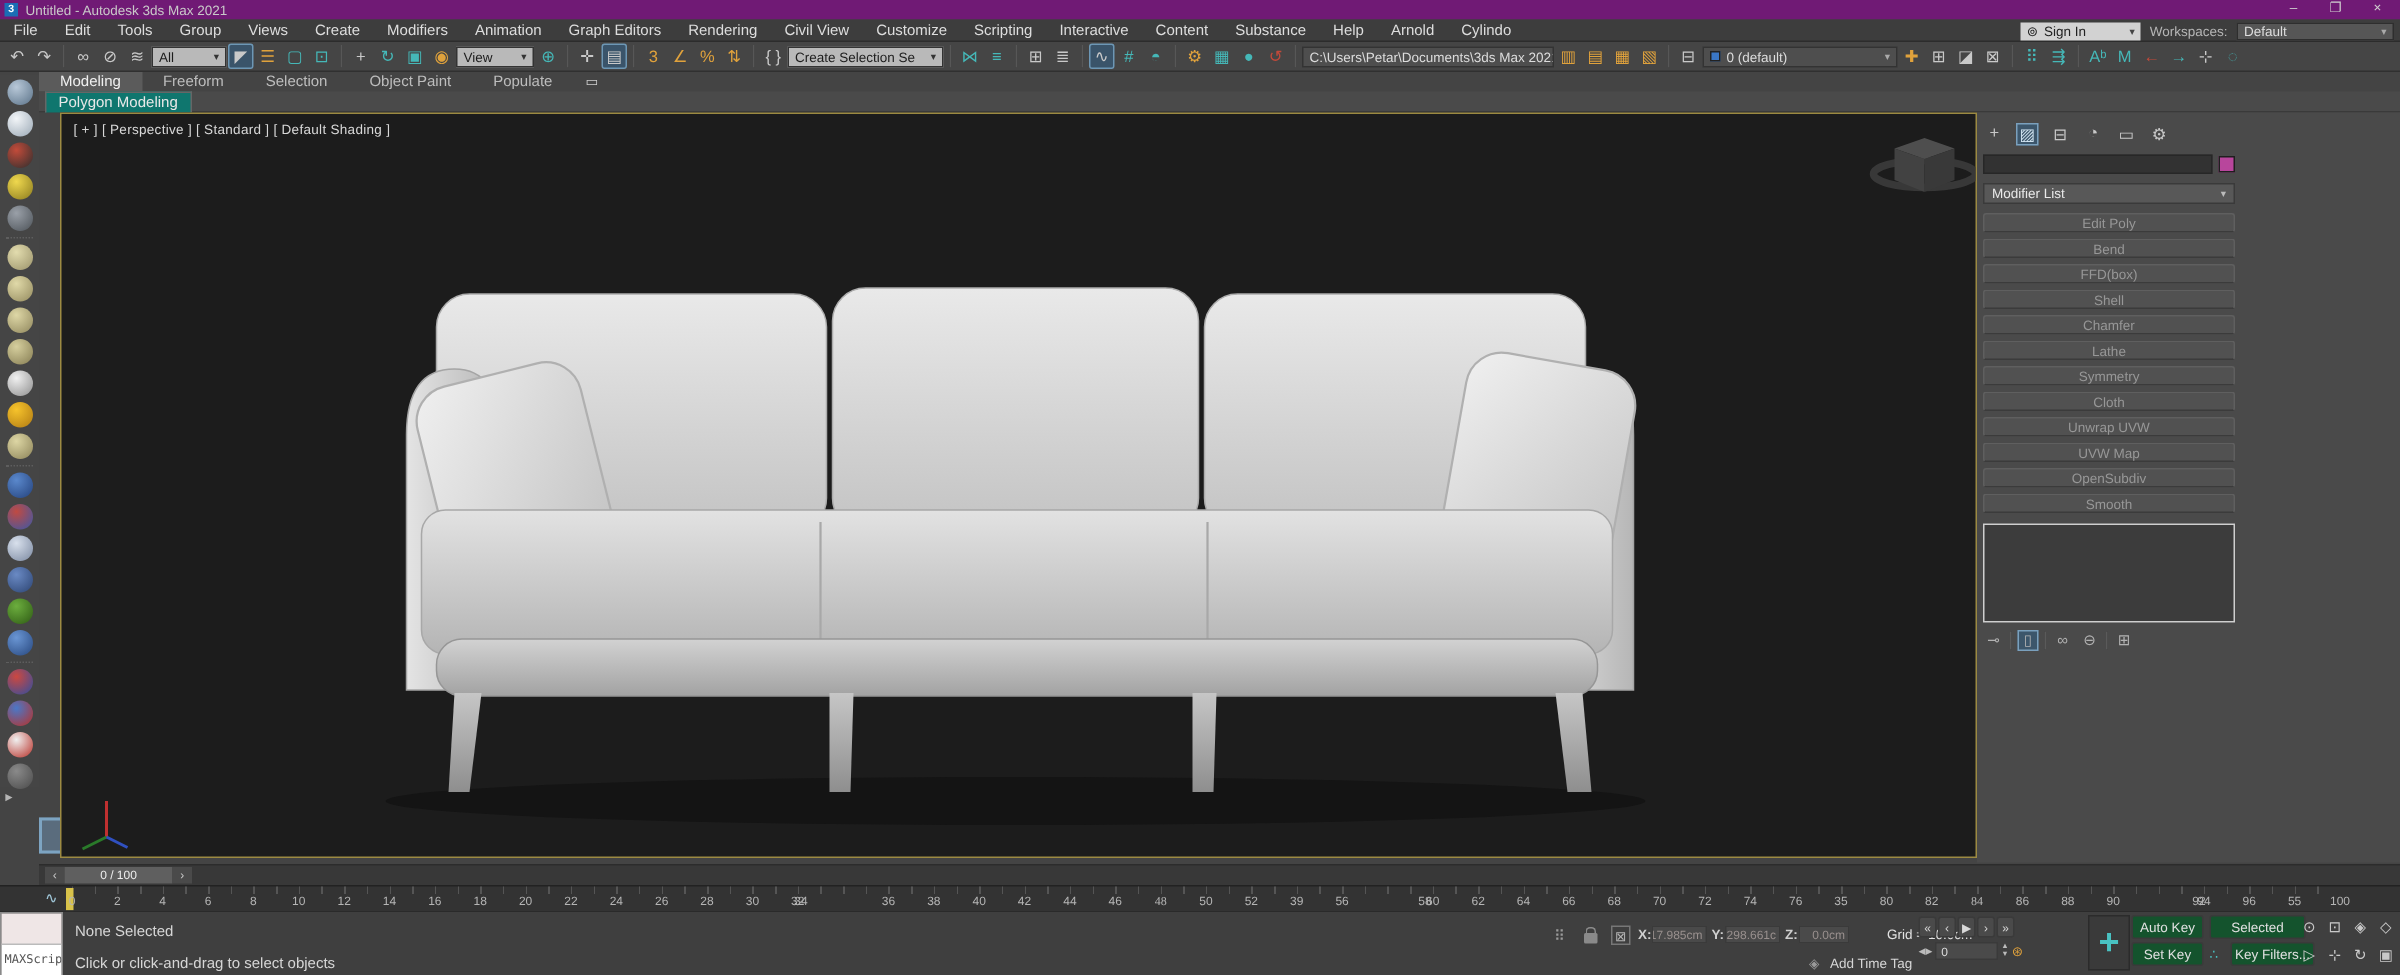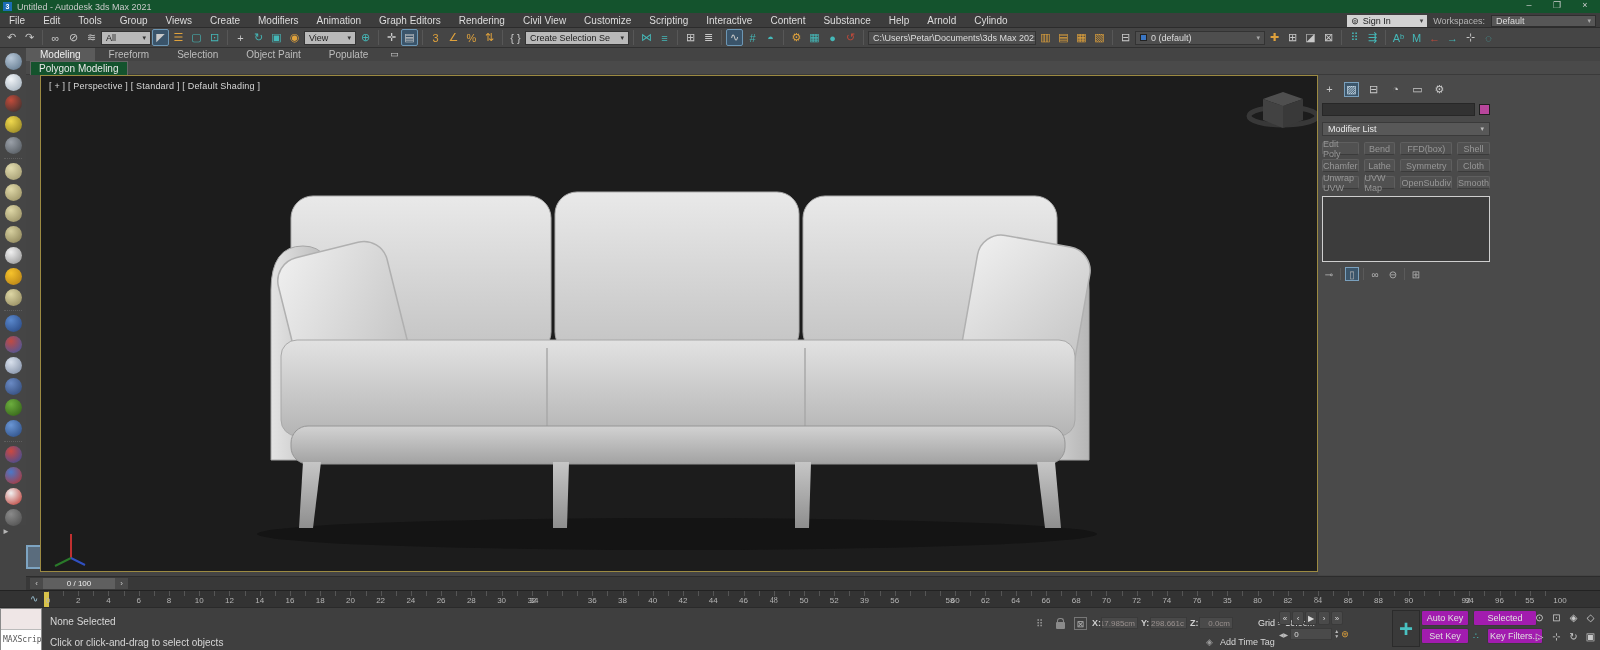--- a/index.html
+++ b/index.html
@@ -1,19 +1,19 @@
 <!DOCTYPE html>
 <html><head>
 <meta charset="utf-8">
 <style>
   * { box-sizing: border-box; margin: 0; padding: 0; }
   html,body { width:1600px; height:650px; overflow:hidden; background:#444;
     font-family:"Liberation Sans", sans-serif; -webkit-font-smoothing:antialiased; }
   
-  #titlebar { position:absolute; left:0; top:0; width:1600px; height:13px; background:#14532d;
+  #titlebar { position:absolute; left:0; top:0; width:1600px; height:13px; background:#701a75;
     display:flex; align-items:center; color:#c9c9c9; font-size:9px; gap:5px; padding-left:3px; }
   #app-icon { width:9px; height:9px; background:#1b6db5; color:#fff; font-size:7px; font-weight:bold;
     display:flex; align-items:center; justify-content:center; }
   #win-controls { position:absolute; right:8px; top:0; height:13px; display:flex; gap:14px; }
   #win-controls span { color:#cfcfcf; font-size:9px; width:14px; text-align:center; cursor:default; }
   
   #menubar { position:absolute; left:0; top:13px; width:1600px; height:15px; background:#3d3d3d;
     display:flex; align-items:center; border-bottom:1px solid #2c2c2c; }
   .menu-item { color:#ddd; font-size:10px; padding:0 9px; line-height:15px; cursor:default; }
   #menubar-right { position:absolute; right:4px; top:0; height:15px; display:flex; align-items:center; gap:6px; }
@@ -41,21 +41,21 @@
   .sw { width:7px; height:7px; flex:0 0 auto; border:1px solid #222; }
   .c-teal { color:#45b8b8; } .c-orange { color:#e0a23c; } .c-red { color:#c2493a; }
   
   #ribbon1 { position:absolute; left:26px; top:48px; width:1574px; height:13px; background:#444;
     display:flex; align-items:flex-end; }
   .ribbon-tab { color:#bdbdbd; font-size:10px; padding:0 14px; line-height:13px; cursor:default; }
   .ribbon-tab.active { background:#5b5b5b; color:#f0f0f0; }
   #ribbon-min { color:#cfcfcf; font-size:9px; padding:0 8px; line-height:13px; }
   #ribbon2 { position:absolute; left:26px; top:61px; width:1574px; height:14px; background:#4a4a4a;
     border-bottom:1px solid #3a3a3a; }
-  #panel-tab { position:absolute; left:4px; top:0; height:14px; background:#14532d; border:1px solid #666;
+  #panel-tab { position:absolute; left:4px; top:0; height:14px; background:#0f766e; border:1px solid #666;
     border-bottom:none; color:#e8e8e8; font-size:10px; line-height:13px; padding:0 8px; }
   
   #left-toolbar { position:absolute; left:0; top:50px; width:26px; height:475px; background:#454545;
     display:flex; flex-direction:column; align-items:center; gap:4px; padding-top:3px; }
   .lt-icon { width:17px; height:17px; border-radius:50%; flex:0 0 auto; cursor:default; }
   .lt-sep { width:18px; height:1px; border-top:1px dotted #5e5e5e; flex:0 0 auto; }
   #lt-expand { position:absolute; left:2px; top:527px; color:#b5b5b5; font-size:8px; cursor:default; }
   #viewport-layout-tab { position:absolute; left:26px; top:545px; width:22px; height:24px;
     background:#5a6c7d; border:2px solid #7da4c2; cursor:default; }
   
@@ -72,21 +72,21 @@
   #cp-tabs { display:flex; gap:7px; align-items:center; height:20px; }
   .cp-tab { width:15px; height:15px; display:flex; align-items:center; justify-content:center;
     color:#c8c8c8; font-size:11px; cursor:default; }
   .cp-tab.hl { background:#3c566b; border:1px solid #7aa0bd; color:#cfe2ef; }
   #cp-name-row { display:flex; gap:4px; align-items:center; margin-top:4px; }
   #obj-name-field { flex:1; height:13px; background:#323232; border:1px solid #272727; }
   #obj-color-swatch { width:11px; height:11px; background:#b8469c; border:1px solid #1f1f1f; }
   #modifier-list-dd { margin-top:6px; height:14px; background:#585858; border:1px solid #3a3a3a;
     color:#e9e9e9; font-size:9px; display:flex; align-items:center; padding:0 5px; }
   #modifier-list-dd::after { content:"▾"; margin-left:auto; font-size:7px; color:#bbb; }
-  #mod-buttons { margin-top:6px; display:grid; grid-template-columns:1fr 1fr 1fr 1fr; gap:4px 5px; }
+  #mod-buttons { margin-top:6px; display:grid; grid-template-columns:1fr; gap:4px 5px; }
   .mod-btn { height:13px; background:#515151; border:1px solid #5f5f5f; border-bottom-color:#3b3b3b;
     border-radius:2px; color:#979797; font-size:9px; display:flex; align-items:center; justify-content:center;
     cursor:default; }
   #stack-box { margin-top:7px; height:66px; background:#3c3c3c; border:1px solid #cfcfcf; }
   #stack-icons { margin-top:5px; display:flex; align-items:center; gap:4px; }
   .st-icon { width:14px; height:14px; display:flex; align-items:center; justify-content:center;
     color:#b2b2b2; font-size:10px; cursor:default; }
   .st-icon.hl { background:#3c566b; border:1px solid #7aa0bd; }
   .st-sep { width:1px; height:12px; background:#2f2f2f; border-right:1px solid #5a5a5a; }
   
@@ -126,21 +126,21 @@
   #playback1 { position:absolute; left:1279px; top:3px; display:flex; gap:1px; }
   .pb-btn { width:12px; height:14px; background:#4a4a4a; border:1px solid #3a3a3a; border-radius:2px;
     color:#d8d8d8; font-size:8px; display:flex; align-items:center; justify-content:center; cursor:default; }
   #playback2 { position:absolute; left:1279px; top:20px; display:flex; align-items:center; gap:2px; }
   #frame-field { width:42px; height:12px; background:#4a4a4a; border:1px solid #3a3a3a; color:#ddd;
     font-size:8px; display:flex; align-items:center; padding-left:3px; }
   .spin { display:flex; flex-direction:column; font-size:5px; color:#bbb; line-height:5px; cursor:default; }
   #setkeys-btn { position:absolute; left:1392px; top:2px; width:28px; height:37px; background:#3a3a3a;
     border:1px solid #2b2b2b; display:flex; align-items:center; justify-content:center; cursor:default; }
   #setkeys-btn .plus { color:#49c2c2; font-size:24px; font-weight:bold; line-height:24px; }
-  .kb { position:absolute; width:48px; height:16px; background:#a21caf; border:1px solid #3a3a3a;
+  .kb { position:absolute; width:48px; height:16px; background:#14532d; border:1px solid #3a3a3a;
     border-radius:2px; color:#e0e0e0; font-size:9px; display:flex; align-items:center; justify-content:center;
     cursor:default; }
   #selected-dd { position:absolute; left:1473px; top:2px; width:64px; height:16px; }
   #paw-icon { position:absolute; left:1473px; top:23px; color:#49c2c2; font-size:9px; cursor:default; }
   #keyfilters-btn { position:absolute; left:1487px; top:20px; width:56px; height:16px; }
   .nav-row { position:absolute; display:flex; gap:2px; }
   .nav-icon { width:15px; height:15px; display:flex; align-items:center; justify-content:center;
     color:#c9c9c9; font-size:10px; cursor:default; }
   .padlock { position:absolute; width:9px; height:7px; background:#8a8a8a; border-radius:1px; cursor:default; }
   .padlock::before { content:""; position:absolute; left:1px; top:-4px; width:5px; height:4px;

